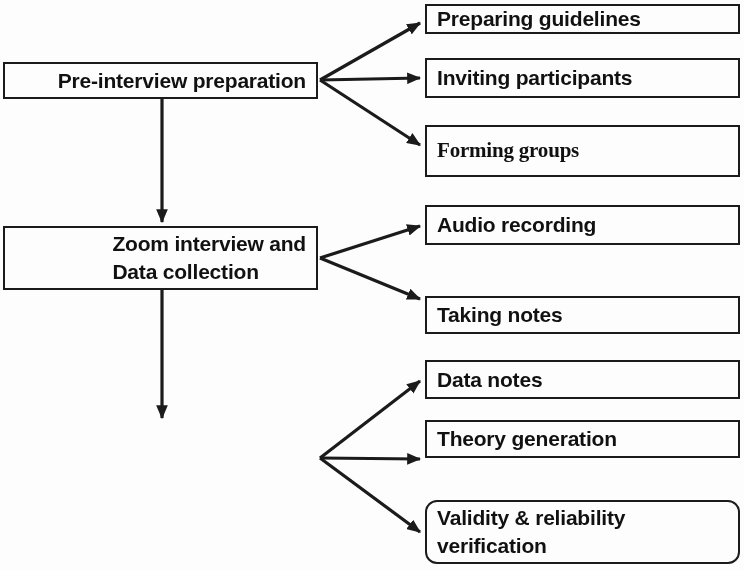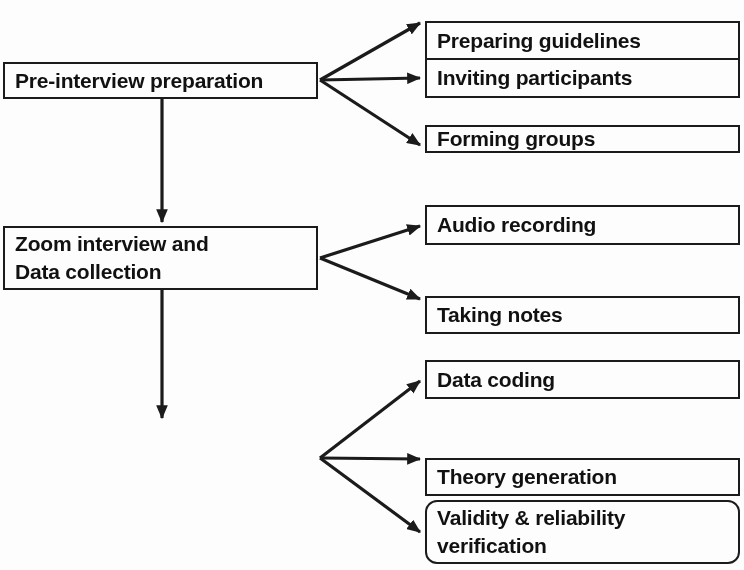--- a/index.html
+++ b/index.html
@@ -32,33 +32,33 @@
     align-items:center;
     padding:2px 10px;
     color:var(--text);
     font-size:21px;
     font-weight:700;
     letter-spacing:-0.2px;
     line-height:1.32;
     white-space:pre-line;
   }
   
-  .stage{left:3px;width:315px;}
+  .stage{left:3px;width:315px;justify-content:flex-end;}
   .stage-1{top:62px;height:37px;}
   .stage-2{top:226px;height:64px;}
   .stage-3{top:422px;height:72px;}
   
   .sub{left:425px;width:315px;}
-  .sub-1{top:21px;height:40px;}
+  .sub-1{top:4px;height:30px;}
   .sub-2{top:58px;height:40px;text-align:right;}
-  .sub-3{top:125px;height:28px;}
+  .sub-3{top:125px;height:52px;font-family:Liberation Serif, serif;}
   .sub-4{top:205px;height:40px;}
   .sub-5{top:296px;height:38px;}
   .sub-6{top:360px;height:39px;}
-  .sub-7{top:458px;height:38px;}
+  .sub-7{top:420px;height:38px;}
   .sub-8{top:500px;height:64px;border-radius:12px;}
   .arrow{stroke:var(--ink);stroke-width:3.2;fill:none;}
 </style>
 </head>
 <body>
 
 <div class="canvas">
 
   <svg class="arrow-layer" width="744" height="570" viewBox="0 0 744 570" xmlns="http://www.w3.org/2000/svg">
     <defs>
@@ -100,21 +100,21 @@
   <div class="node sub sub-3">
     <span>Forming groups</span>
   </div>
   <div class="node sub sub-4">
     <span>Audio recording</span>
   </div>
   <div class="node sub sub-5">
     <span>Taking notes</span>
   </div>
   <div class="node sub sub-6">
-    <span>Data coding</span>
+    <span>Data notes</span>
   </div>
   <div class="node sub sub-7">
     <span>Theory generation</span>
   </div>
   <div class="node sub sub-8">
     <span>Validity &amp; reliability
 verification</span>
   </div>
 
 </div>

